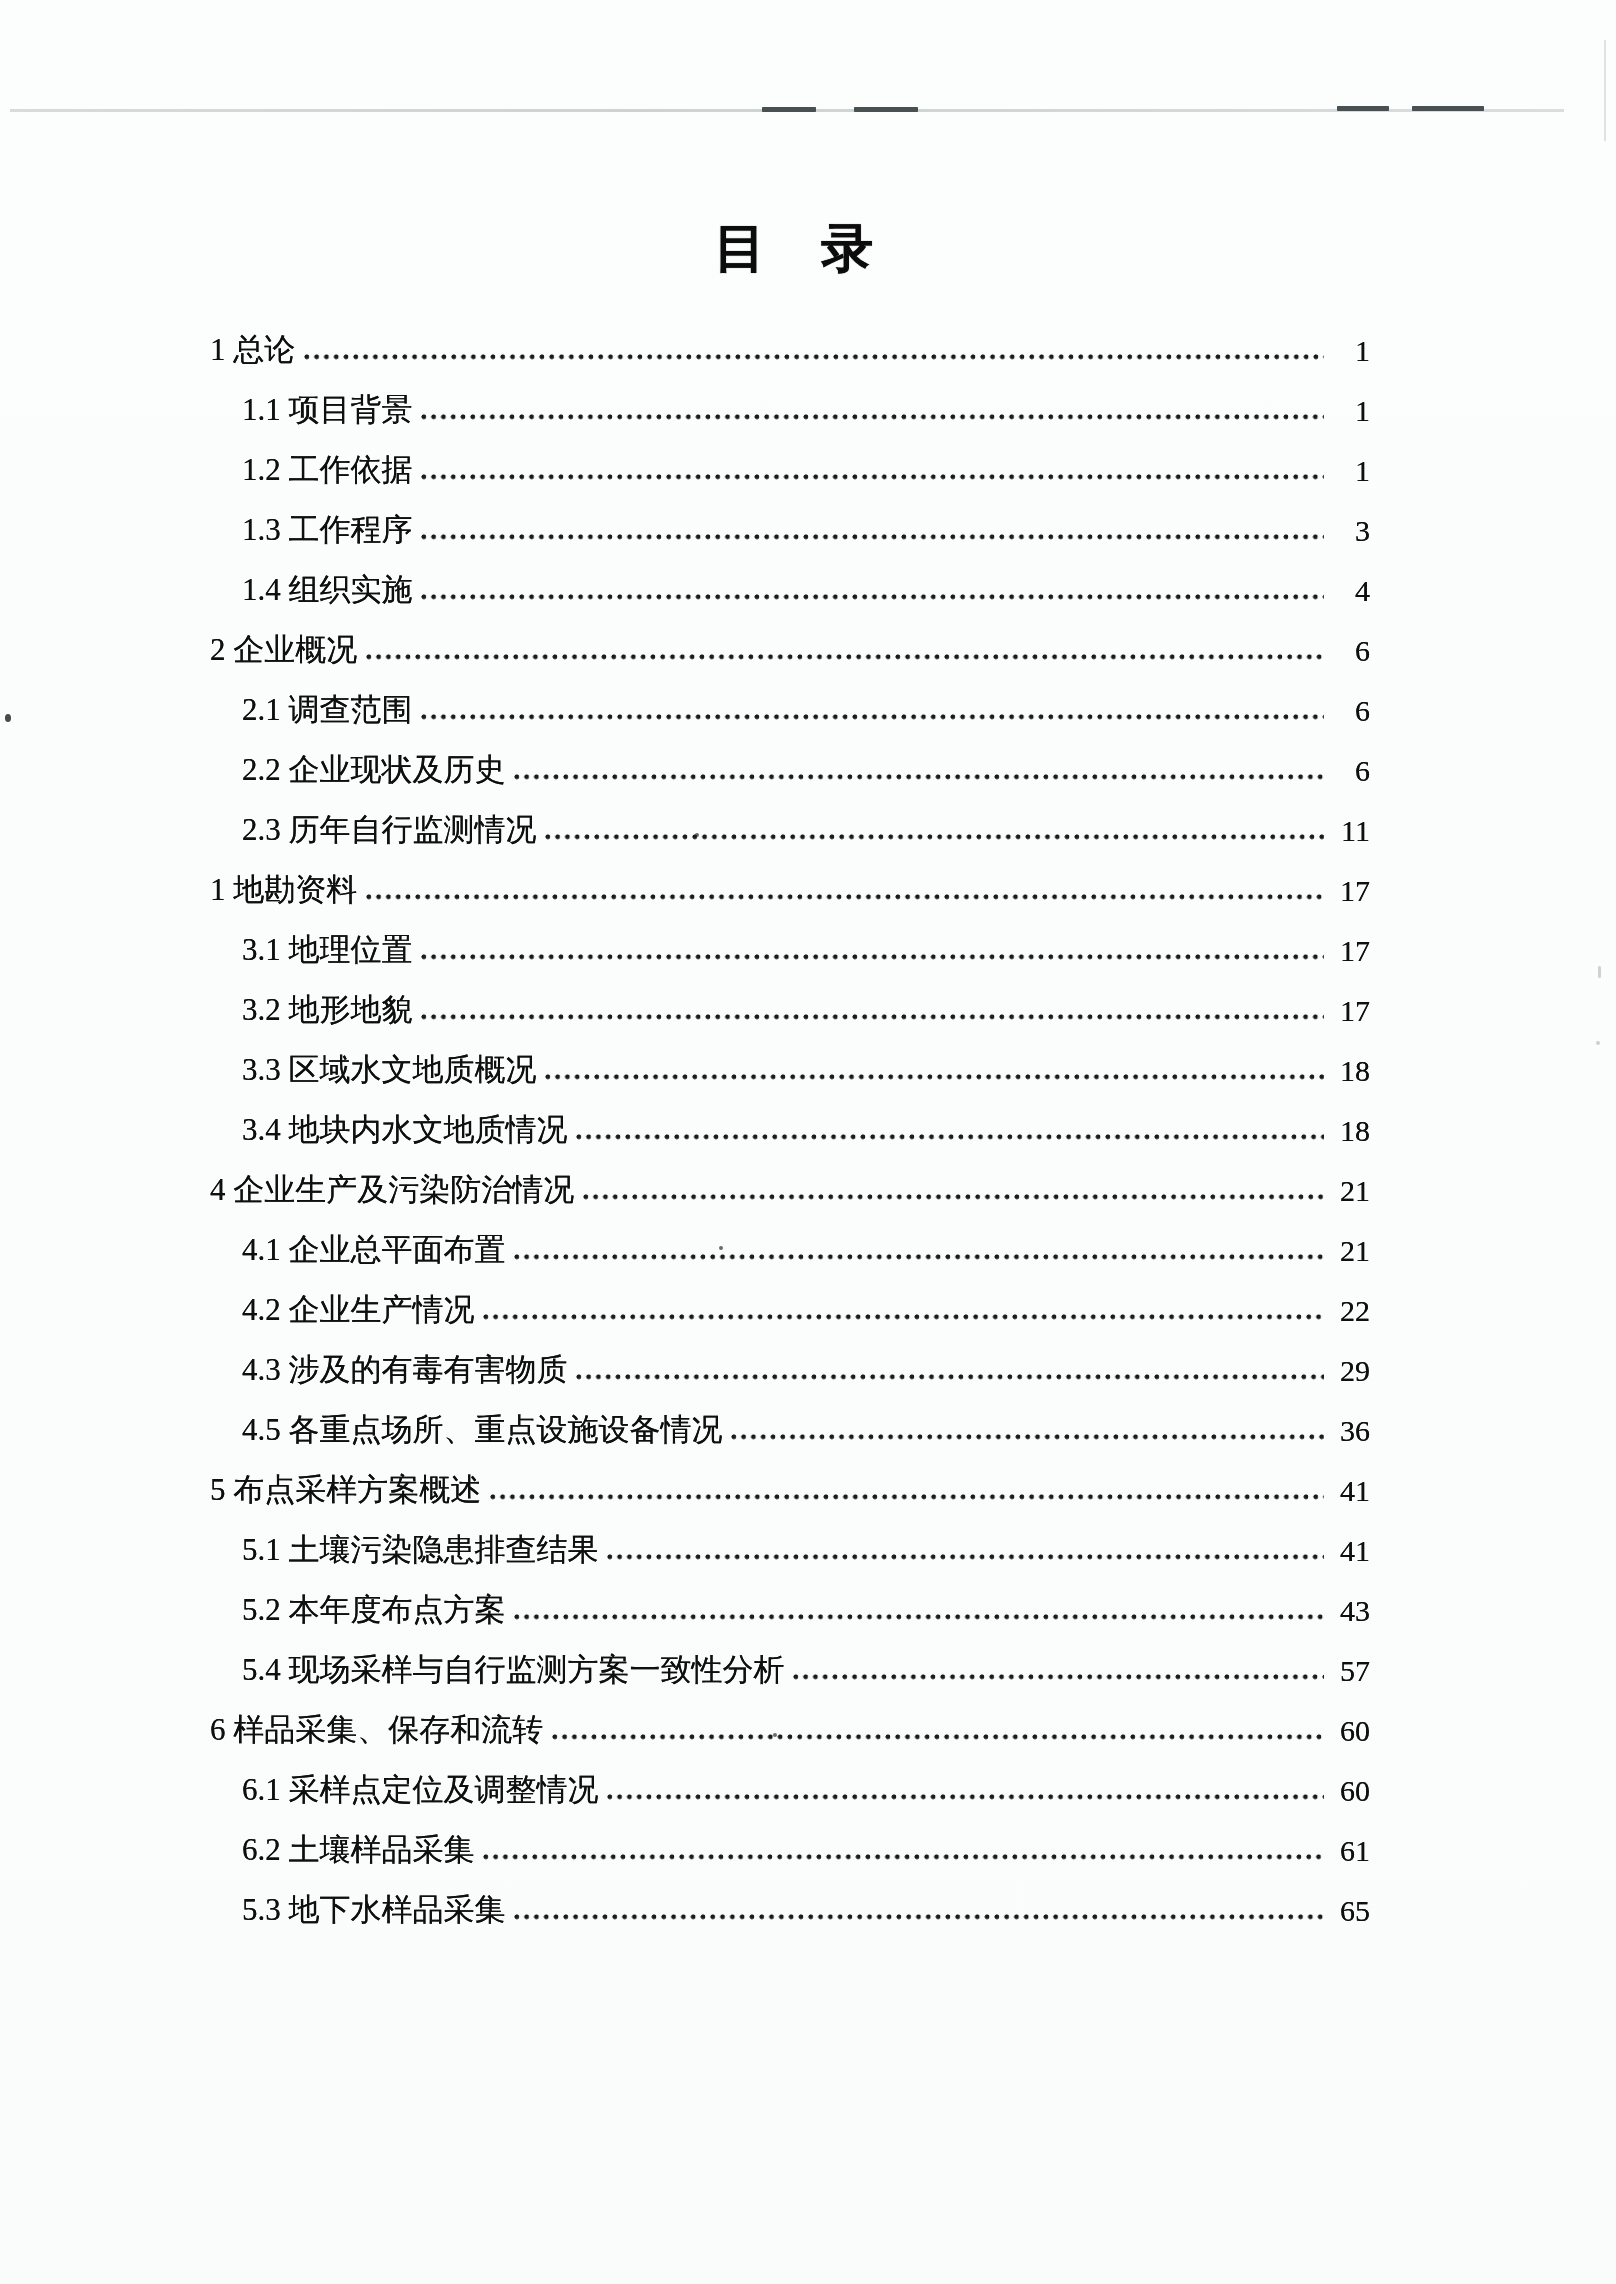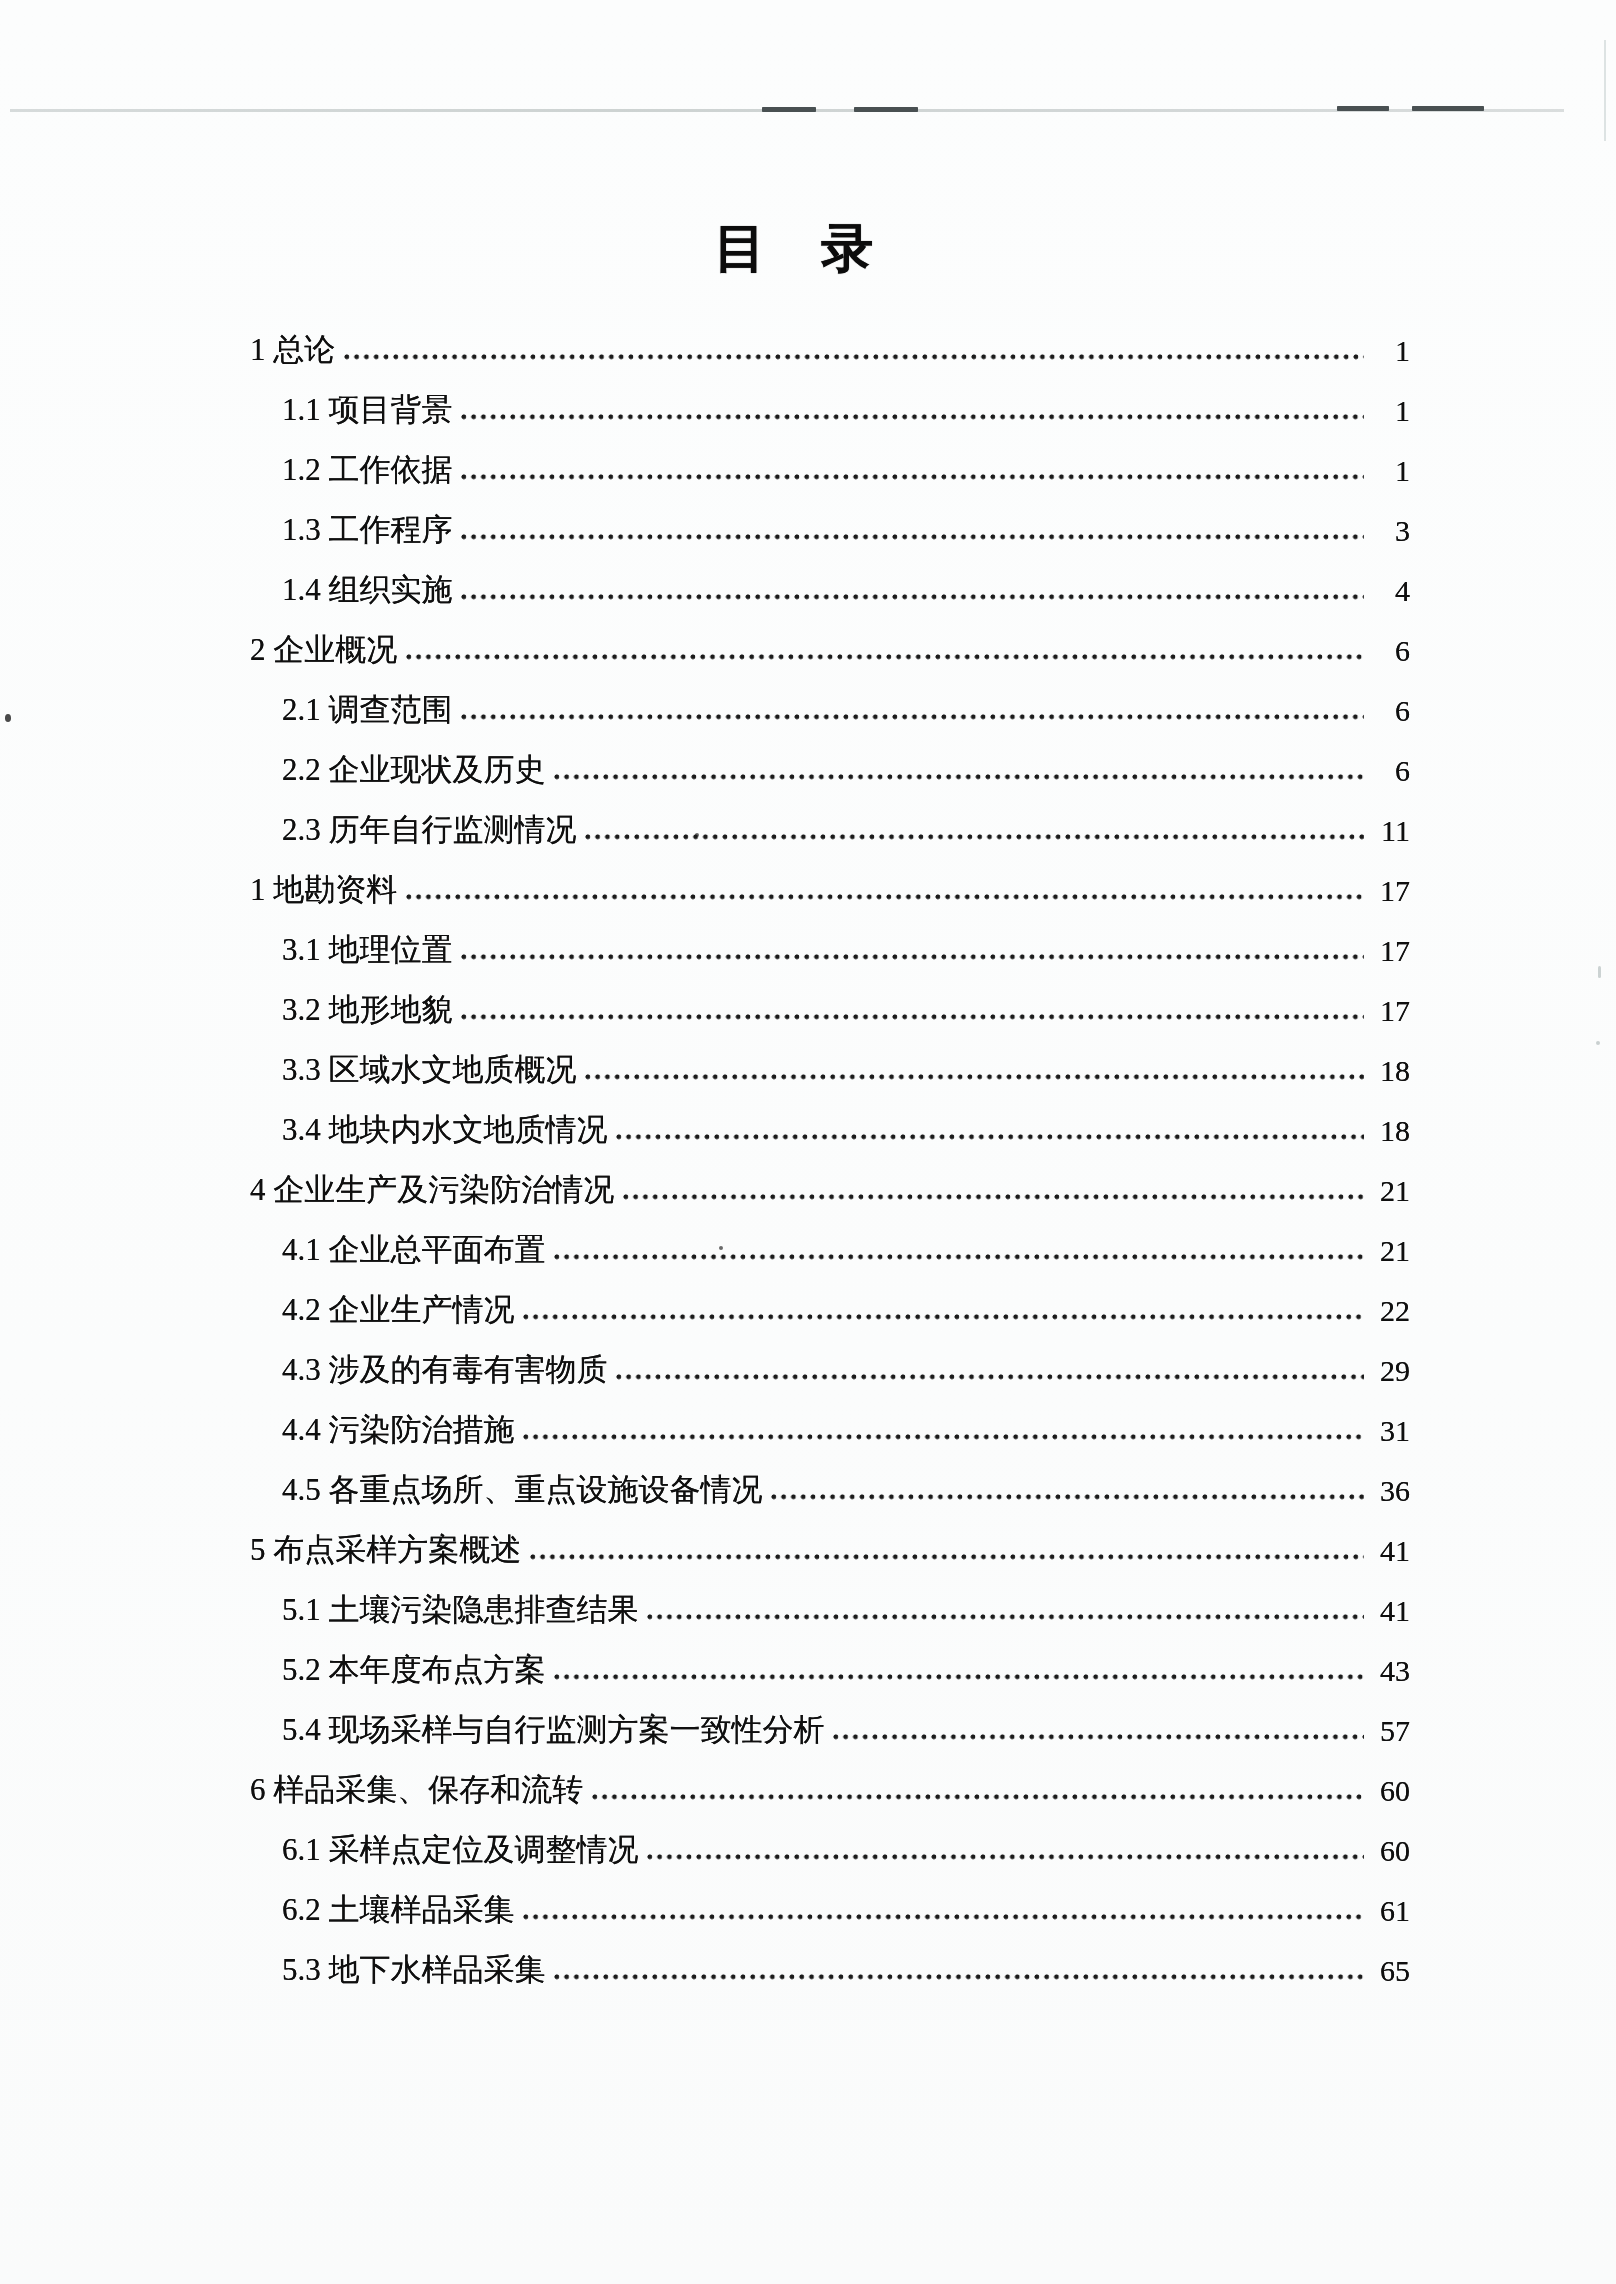--- a/index.html
+++ b/index.html
@@ -28,21 +28,21 @@
   .speck.s6{left:1596px;top:1041px;width:4.2px;height:4.2px;background:#c9d0d0;}
 
   .doc-title{
     position:absolute;top:214px;left:0;width:1616px;
     text-align:center;font-size:52px;font-weight:bold;color:#0c0c0c;
     transform:translateX(-13.5px);letter-spacing:1.7px;
     text-shadow:0 0 0.8px #111;
   }
   .toc{
     position:absolute;top:308px;left:210px;width:1160px;
-    display:flex;flex-direction:column;margin-left:40px;
+    display:flex;flex-direction:column;
   }
   .toc-row{display:flex;align-items:flex-end;height:60px;}
   .toc-row.lvl2{padding-left:32px;}
   .toc-label{
     font-size:31px;line-height:1.12;color:#0f0f0f;white-space:nowrap;
     text-shadow:0 0 0.5px #222;
   }
   .leader{
     flex:1 1 auto;height:7.6px;margin:0 1.7px 7.6px 7.6px;
     background-image:radial-gradient(circle at 3.8px 3.8px,#1a1a1a 2.1px,rgba(0,0,0,0) 2.7px);
@@ -157,25 +157,20 @@
     <span class="toc-label">4.2 企业生产情况</span>
     <span class="leader"></span>
     <span class="toc-page">22</span>
   </div>
       <div class="toc-row lvl2">
     <span class="toc-label">4.3 涉及的有毒有害物质</span>
     <span class="leader"></span>
     <span class="toc-page">29</span>
   </div>
       <div class="toc-row lvl2">
-    <span class="toc-label">4.4 污染防治措施</span>
-    <span class="leader"></span>
-    <span class="toc-page">31</span>
-  </div>
-      <div class="toc-row lvl2">
     <span class="toc-label">4.5 各重点场所、重点设施设备情况</span>
     <span class="leader"></span>
     <span class="toc-page">36</span>
   </div>
       <div class="toc-row">
     <span class="toc-label">5 布点采样方案概述</span>
     <span class="leader"></span>
     <span class="toc-page">41</span>
   </div>
       <div class="toc-row lvl2">

